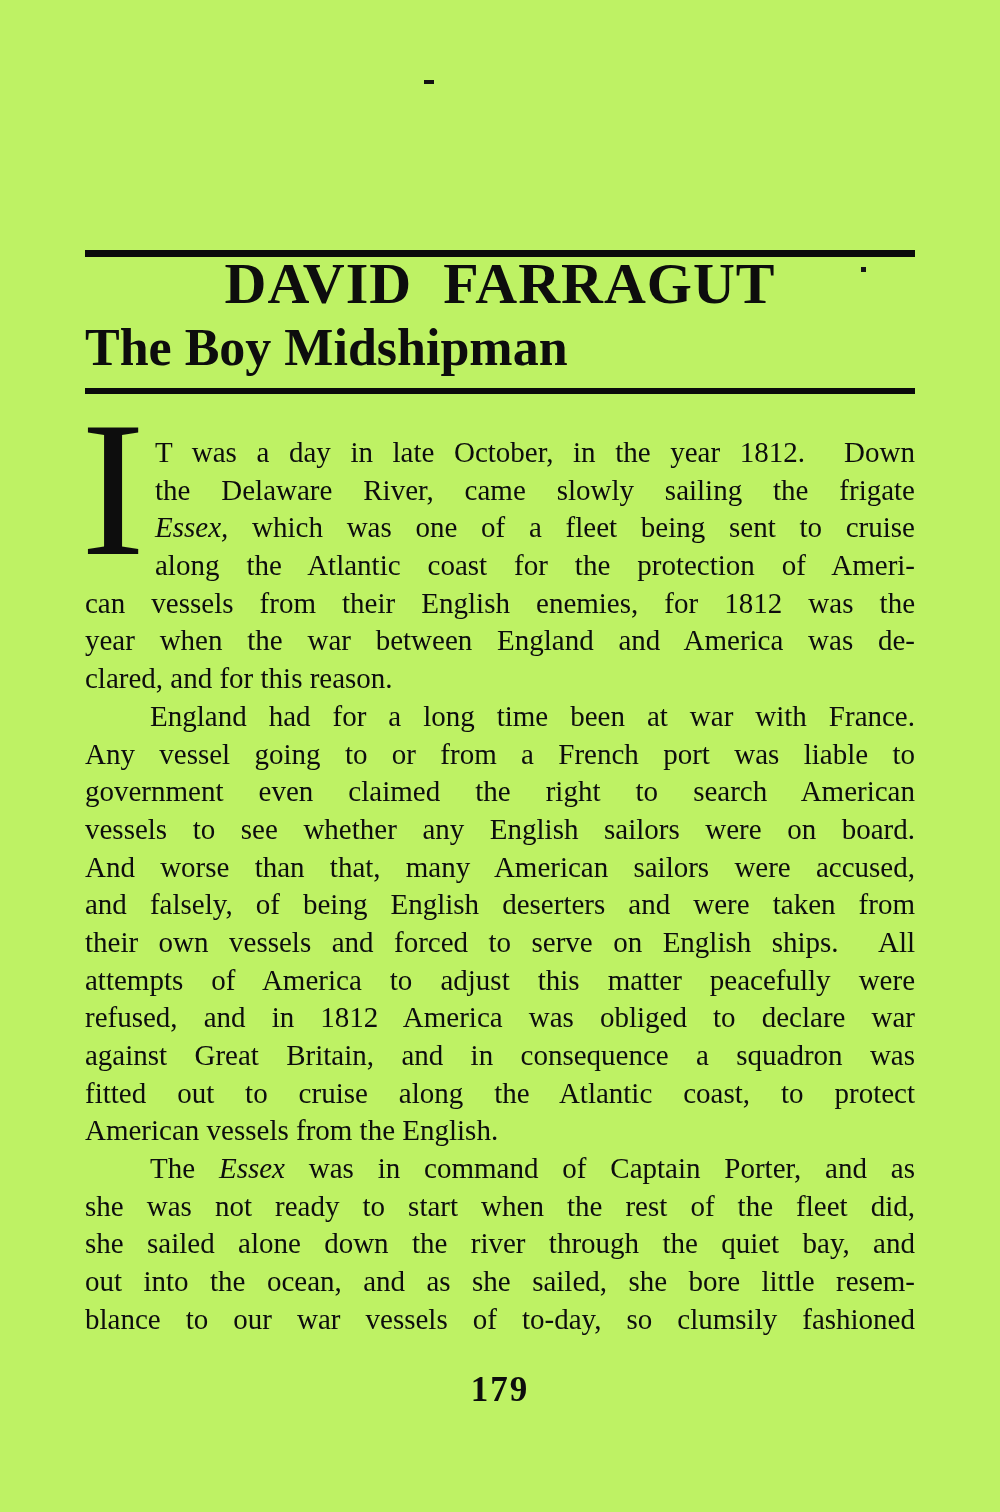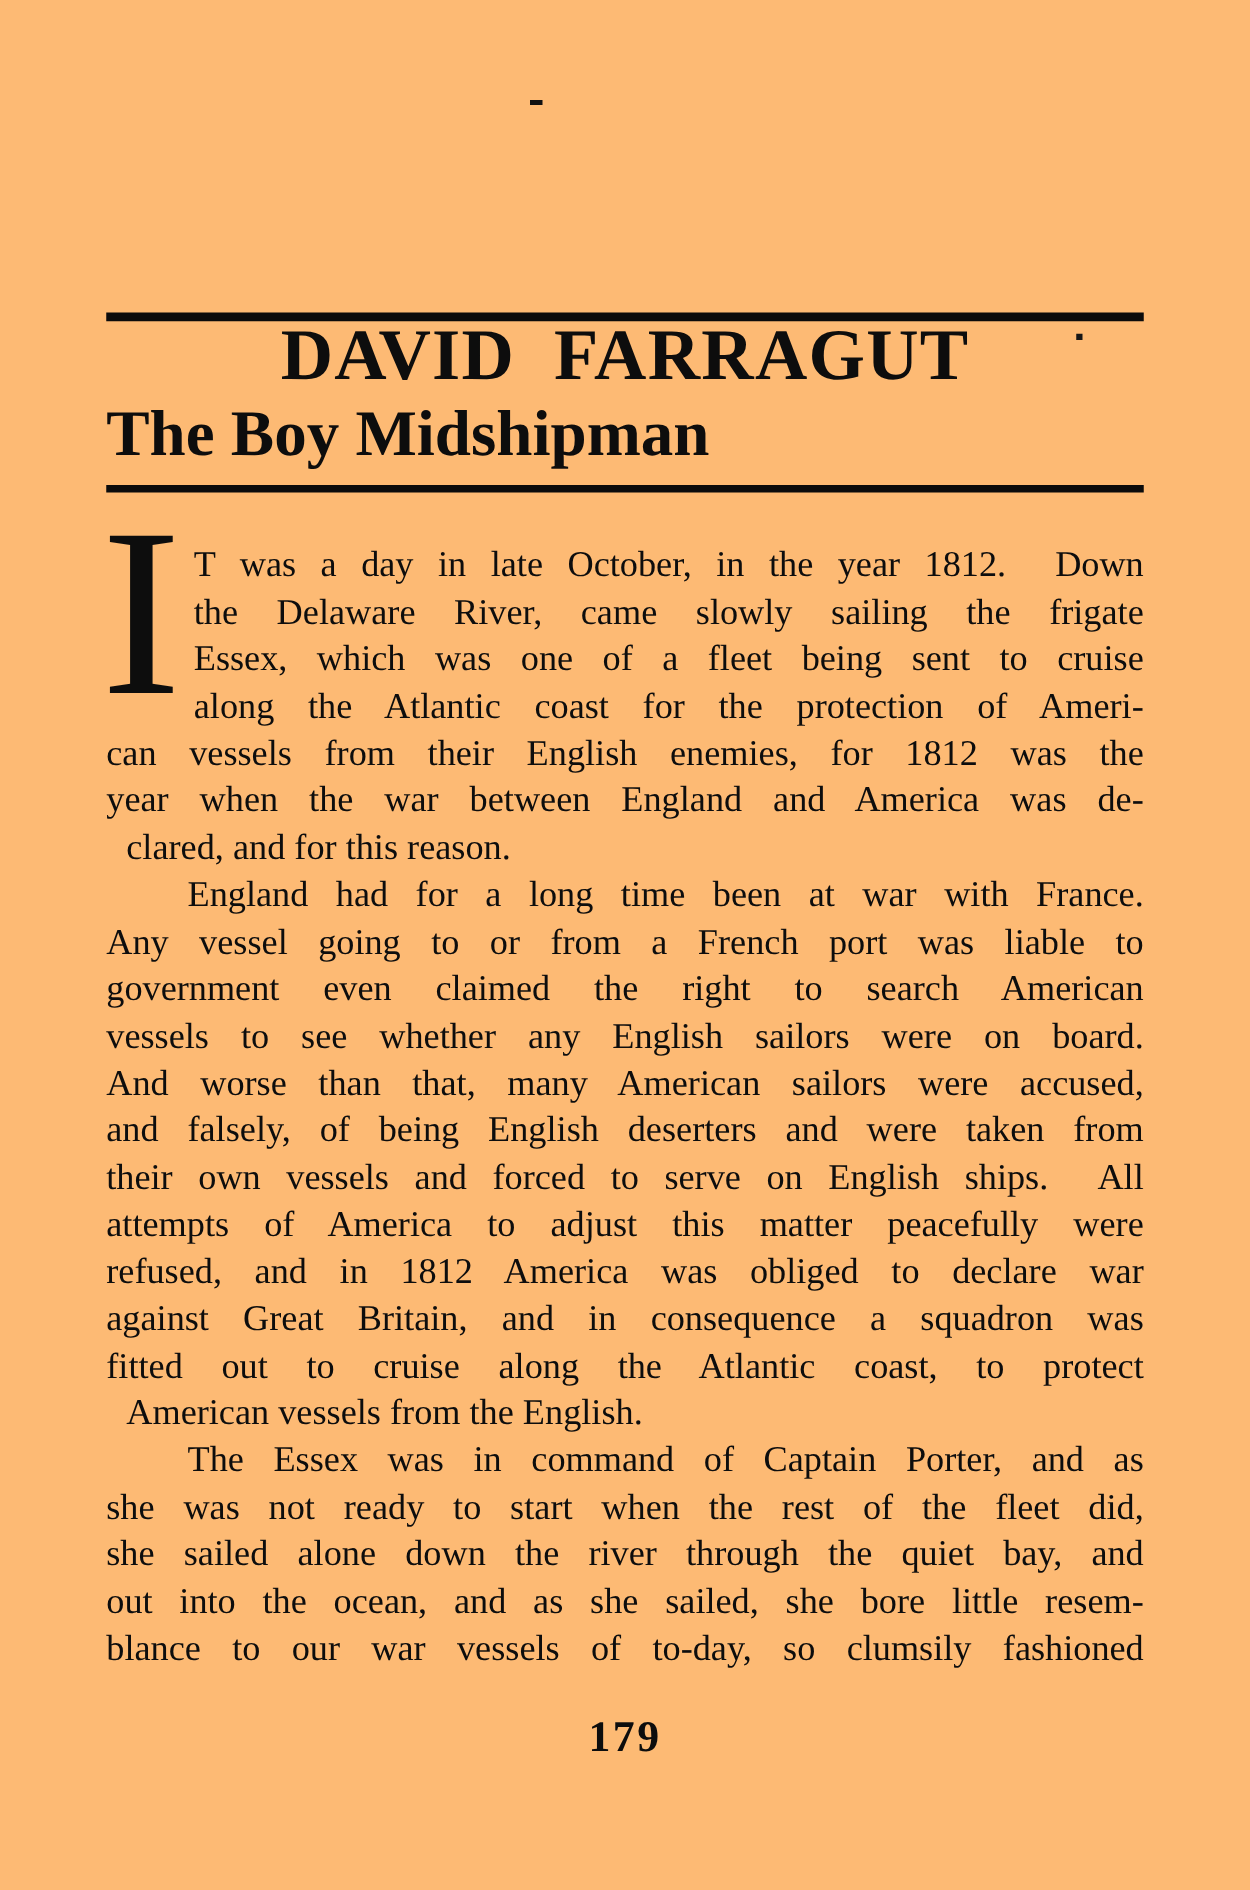--- a/index.html
+++ b/index.html
@@ -4,21 +4,21 @@
 <style>
   html, body {
     margin: 0;
     padding: 0;
     background: #ffffff;
   }
   .page {
     position: relative;
     width: 1000px;
     height: 1512px;
-    background: #fdba74;
+    background: #bef264;
     color: #0d0d0d;
     font-family: "Liberation Serif", serif;
     overflow: hidden;
   }
   .stray-dash {
     position: absolute;
     left: 424px;
     top: 80px;
     width: 10px;
     height: 4px;
@@ -72,26 +72,25 @@
   }
   .para { overflow: visible; }
   .line {
     height: 37.7px;
     text-align: justify;
     text-align-last: justify;
     white-space: pre-wrap;
   }
   .line.flush-last {
     text-align-last: left;
-    margin-left: 16px;
   }
   .line.indent {
     text-indent: 65px;
   }
-  .it { }
+  .it { font-style: italic; }
   .dropcap {
     float: left;
     width: 70px;
     height: 149px;
     position: relative;
   }
   .dropcap span {
     position: absolute;
     top: -20px;
     left: -4px;

